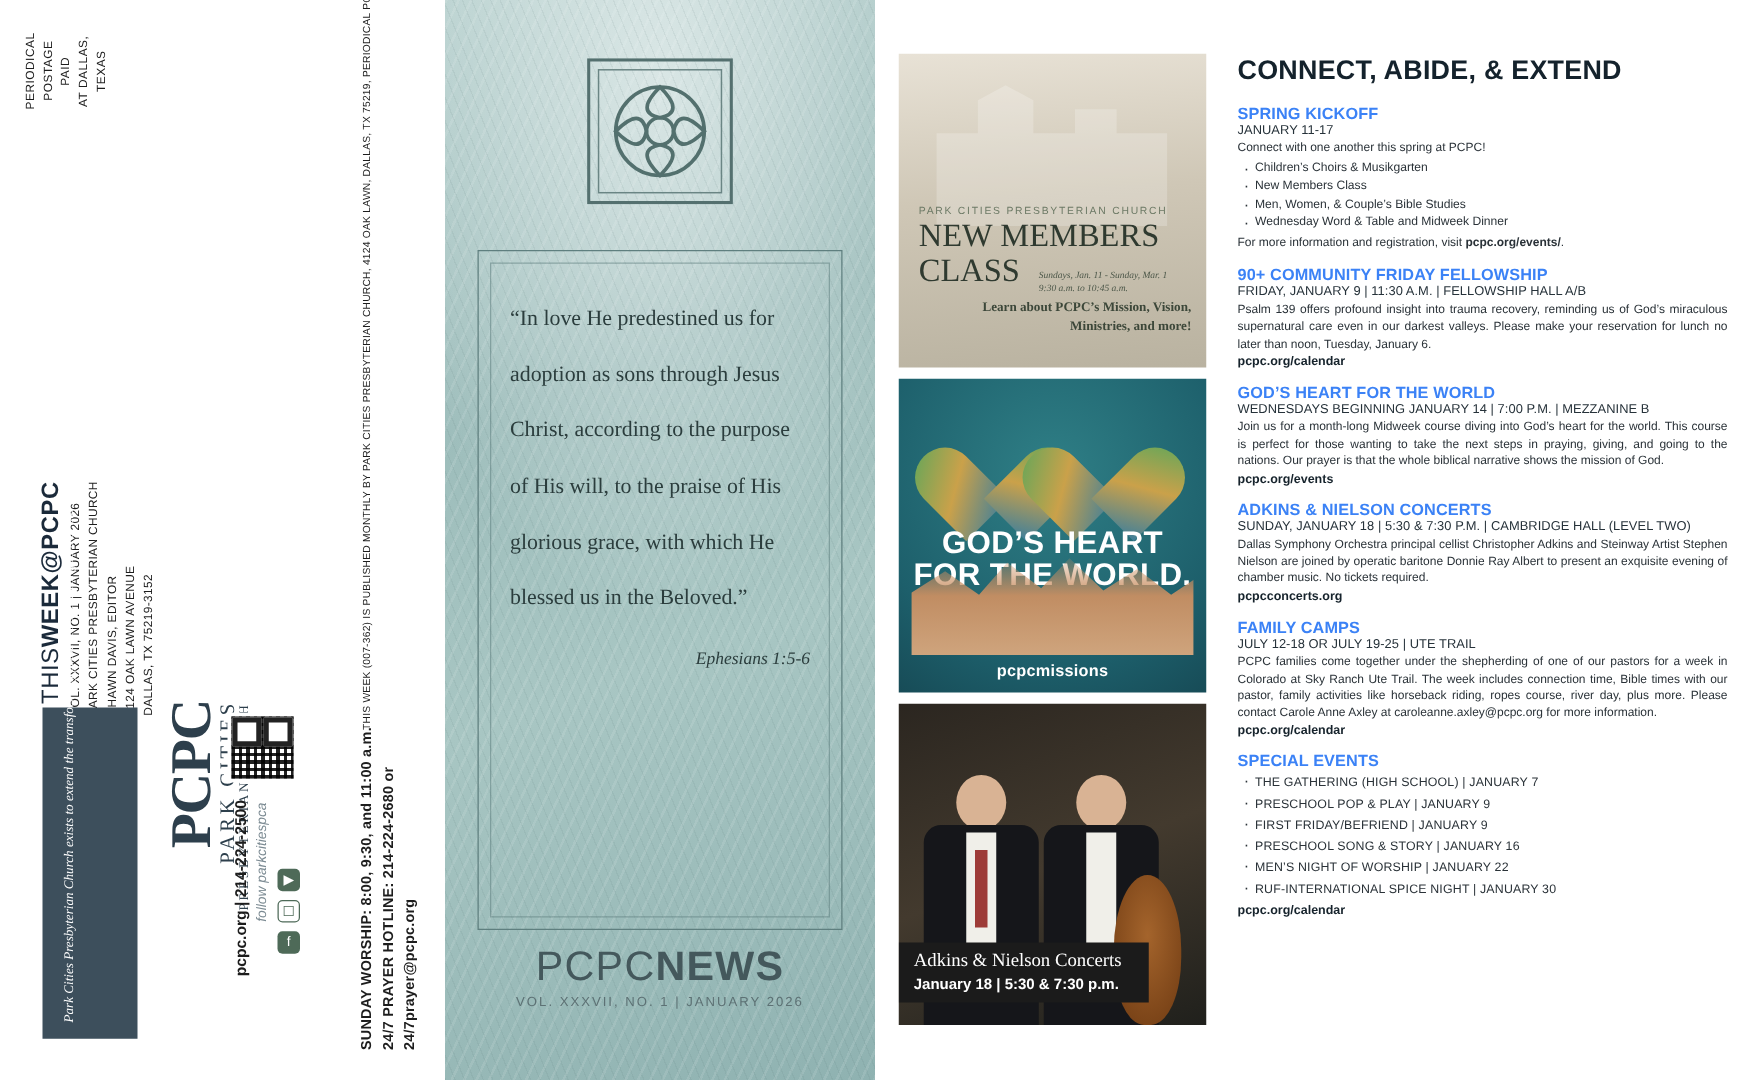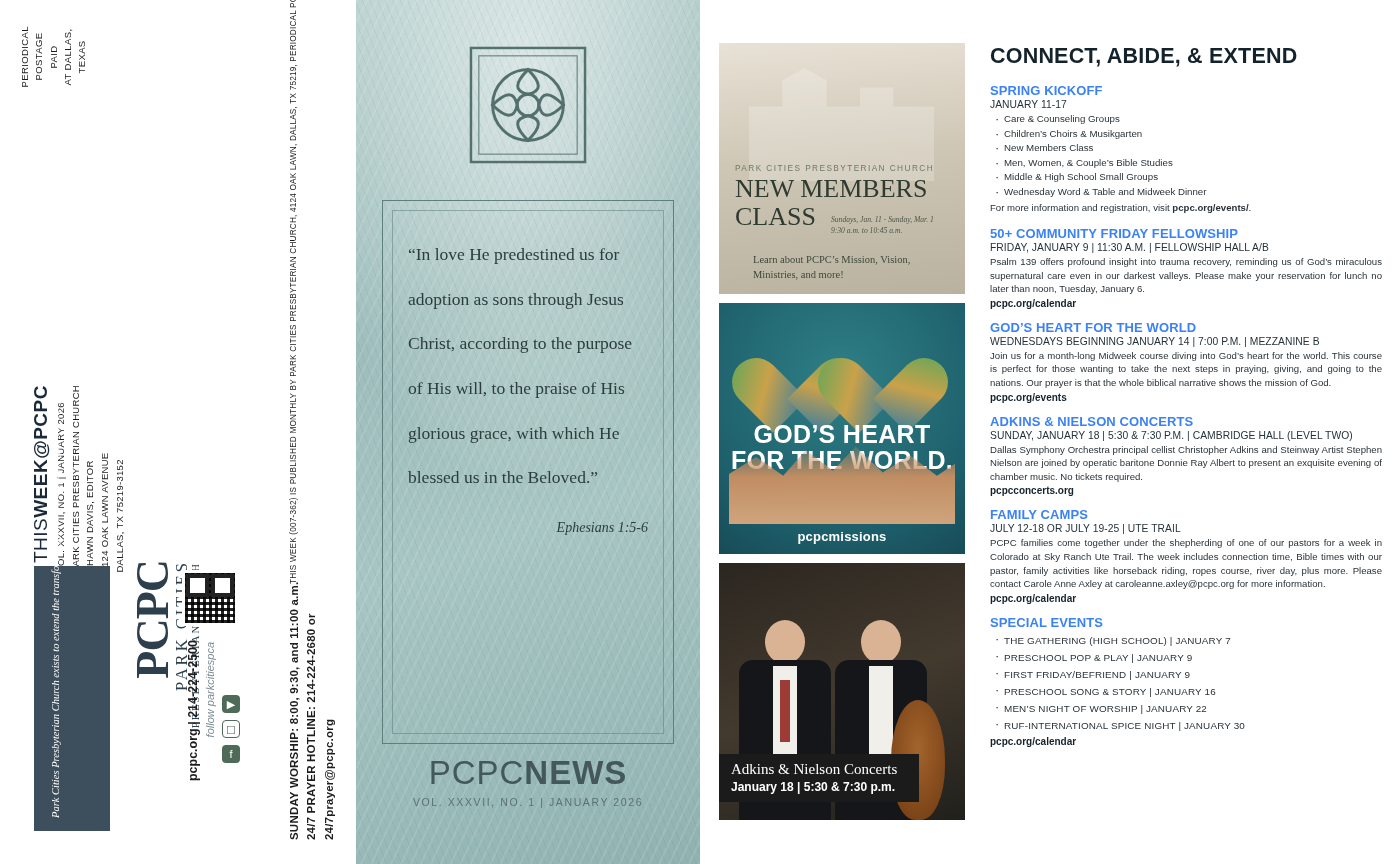--- a/index.html
+++ b/index.html
@@ -134,22 +134,22 @@
   .card-nm { height:251px; background:linear-gradient(175deg,#e8e2d6 0%, #cfc7b6 45%, #b9b2a0 100%); }
   .nm-bldg {
     position:absolute; left:30px; top:18px; width:185px; height:120px;
     background:rgba(255,255,255,.22);
     clip-path:polygon(0 100%,0 38%,18% 38%,18% 16%,30% 6%,42% 16%,42% 38%,60% 38%,60% 22%,78% 22%,78% 38%,100% 38%,100% 100%);
   }
   .nm-txt { position:absolute; left:16px; top:120px; right:12px; color:#3f4a3c; }
   .nm-pre { font-size:8.3px; letter-spacing:1.4px; color:#6d7a66; }
   .nm-h { font-family:"Liberation Serif", serif; font-size:26px; line-height:1.08; color:#2f3a30; margin-top:2px; }
   .nm-dates { position:absolute; left:112px; top:172px; font-family:"Liberation Serif",serif; font-size:7.6px; line-height:1.4; color:#4b5648; }
-  .nm-learn { position:absolute; right:12px; bottom:12px; width:200px; text-align:left;
-    font-family:"Liberation Serif", serif; font-size:10.5px; line-height:1.45; color:#3c4739; }
+  .nm-learn { position:absolute; right:12px; bottom:25px; width:200px; text-align:right;
+    font-family:"Liberation Serif", serif; font-size:10.5px; line-height:1.45; color:#3c4739;font-weight:bold; }
 
   .card-ghw {
     height:251px;
     background:radial-gradient(100% 100% at 50% 30%, #2f7f86 0%, #1d5f6b 60%, #14414c 100%);
   }
   .ghw-hearts { position:absolute; left:34px; top:52px; width:180px; height:110px; }
   .heart { position:absolute; width:86px; height:78px; }
   .heart::before, .heart::after {
     content:""; position:absolute; width:48px; height:72px; border-radius:24px 24px 0 0;
     background:linear-gradient(150deg,#5fa75a 0%, #caa14a 50%, #3f7f9b 100%);
@@ -337,35 +337,34 @@
         </div>
       </div>
     </div>
 
     <div class="copy">
       <div class="main-h">CONNECT, ABIDE, &amp; EXTEND</div>
 
       <div class="sec">
         <div class="sec-h">SPRING KICKOFF</div>
         <div class="sec-sub">JANUARY 11-17</div>
+        <div class="sec-body">Connect with one another this spring at PCPC!</div>
         <ul class="bul">
-          <li>Care &amp; Counseling Groups</li>
           <li>Children’s Choirs &amp; Musikgarten</li>
           <li>New Members Class</li>
           <li>Men, Women, &amp; Couple’s Bible Studies</li>
-          <li>Middle &amp; High School Small Groups</li>
           <li>Wednesday Word &amp; Table and Midweek Dinner</li>
         </ul>
         <div class="sec-body">
           <span>For more information and registration, visit </span><b class="ilink">pcpc.org/events/</b><span>.</span>
         </div>
       </div>
 
       <div class="sec">
-        <div class="sec-h">50+ COMMUNITY FRIDAY FELLOWSHIP</div>
+        <div class="sec-h">90+ COMMUNITY FRIDAY FELLOWSHIP</div>
         <div class="sec-sub">FRIDAY, JANUARY 9 | 11:30 A.M. | FELLOWSHIP HALL A/B</div>
         <div class="sec-body">Psalm 139 offers profound insight into trauma recovery, reminding us of God’s miraculous supernatural care even in our darkest valleys. Please make your reservation for lunch no later than noon, Tuesday, January 6.</div>
         <div class="sec-link">pcpc.org/calendar</div>
       </div>
 
       <div class="sec">
         <div class="sec-h">GOD’S HEART FOR THE WORLD</div>
         <div class="sec-sub">WEDNESDAYS BEGINNING JANUARY 14 | 7:00 P.M. | MEZZANINE B</div>
         <div class="sec-body">Join us for a month-long Midweek course diving into God’s heart for the world. This course is perfect for those wanting to take the next steps in praying, giving, and going to the nations. Our prayer is that the whole biblical narrative shows the mission of God.</div>
         <div class="sec-link">pcpc.org/events</div>

